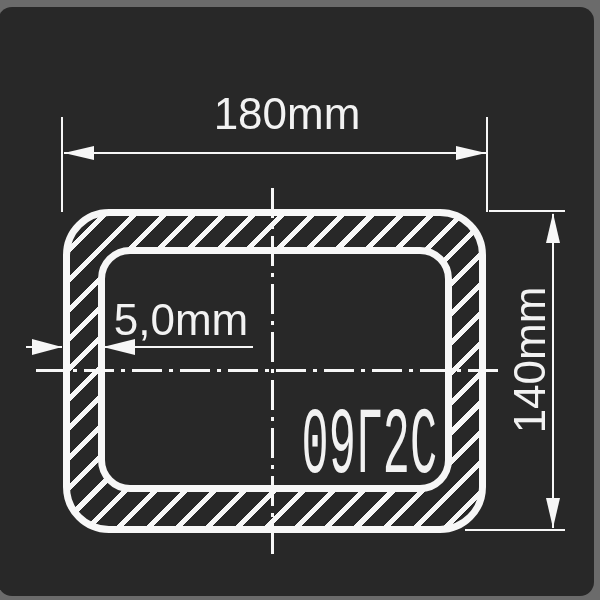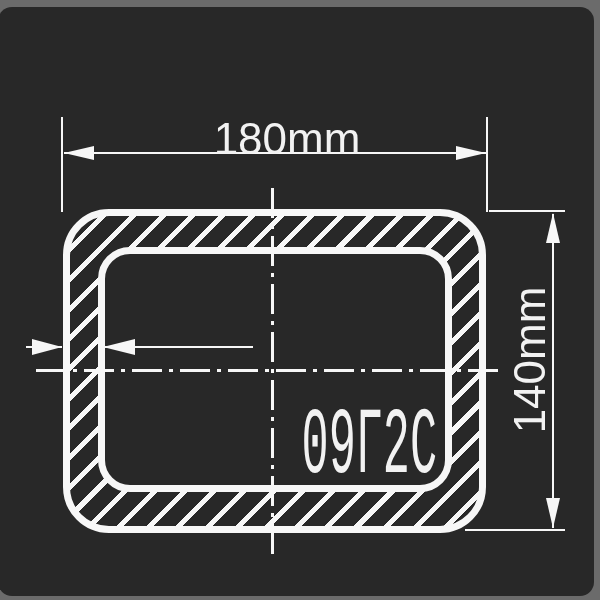--- a/index.html
+++ b/index.html
@@ -47,21 +47,21 @@
   .arr-up   {border-left:7px solid transparent;border-right:7px solid transparent;border-bottom:30px solid #f7f7f7;}
   .arr-down {border-left:7px solid transparent;border-right:7px solid transparent;border-top:30px solid #f7f7f7;}
   .arr-left-big{border-top:8px solid transparent;border-bottom:8px solid transparent;border-right:32px solid #f7f7f7;}
   .arr-right-big{border-top:8px solid transparent;border-bottom:8px solid transparent;border-left:30px solid #f7f7f7;}
 
   
   .dim-text{
     color:#f2f2f2;font-size:44px;line-height:1;white-space:nowrap;
     font-family:"Liberation Sans", sans-serif;
   }
-  .t-width{left:107px;top:117px;width:360px;text-align:center;}
+  .t-width{left:107px;top:92px;width:360px;text-align:center;}
   .t-height{
     left:370px;top:337px;width:320px;height:46px;line-height:46px;text-align:center;
     transform:rotate(-90deg);
   }
   .t-thick{left:104px;top:298px;width:154px;text-align:center;}
 
   
   .grade{
     left:137px;top:400px;width:300px;
     color:#f2f2f2;text-align:right;white-space:nowrap;
@@ -97,14 +97,15 @@
   <div class="abs thin" style="left:465px;top:529px;width:100px;height:2px;"></div>
   <div class="abs thin" style="left:552px;top:214px;width:2px;height:314px;"></div>
   <div class="abs arr arr-up" style="left:546px;top:213px;"></div>
   <div class="abs arr arr-down" style="left:546px;top:498px;"></div>
   <div class="abs dim-text t-height">140mm</div>
 
   <div class="abs thin" style="left:103px;top:346px;width:150px;height:2px;"></div>
   <div class="abs arr arr-left-big" style="left:103px;top:339px;"></div>
   <div class="abs thin" style="left:26px;top:346px;width:36px;height:2px;"></div>
   <div class="abs arr arr-right-big" style="left:32px;top:339px;"></div>
+  <div class="abs dim-text t-thick">5,0mm</div>
 
 </div>
 
 </body></html>

